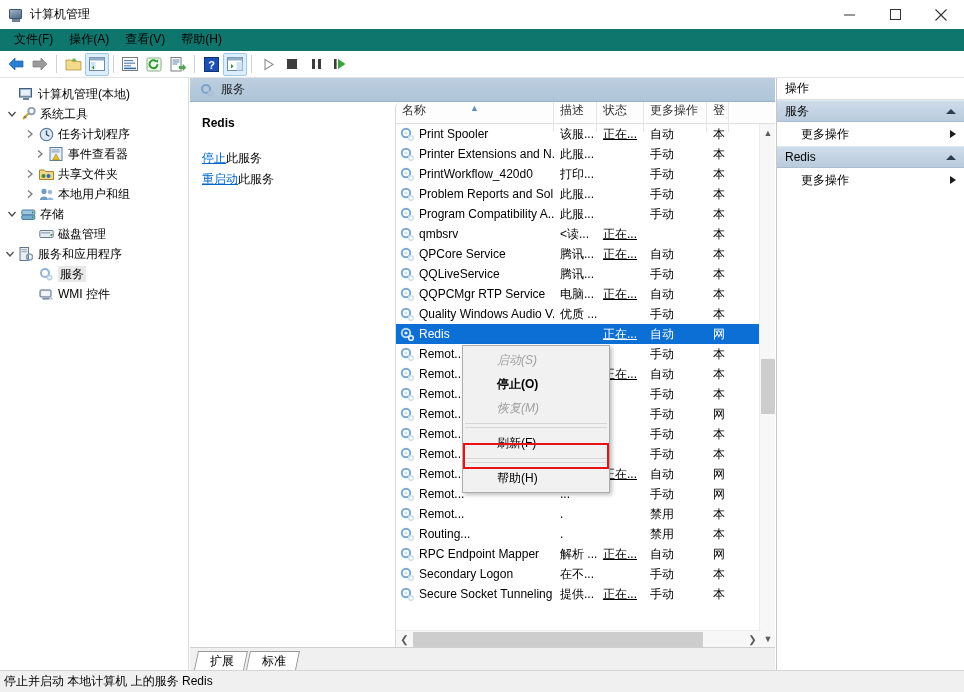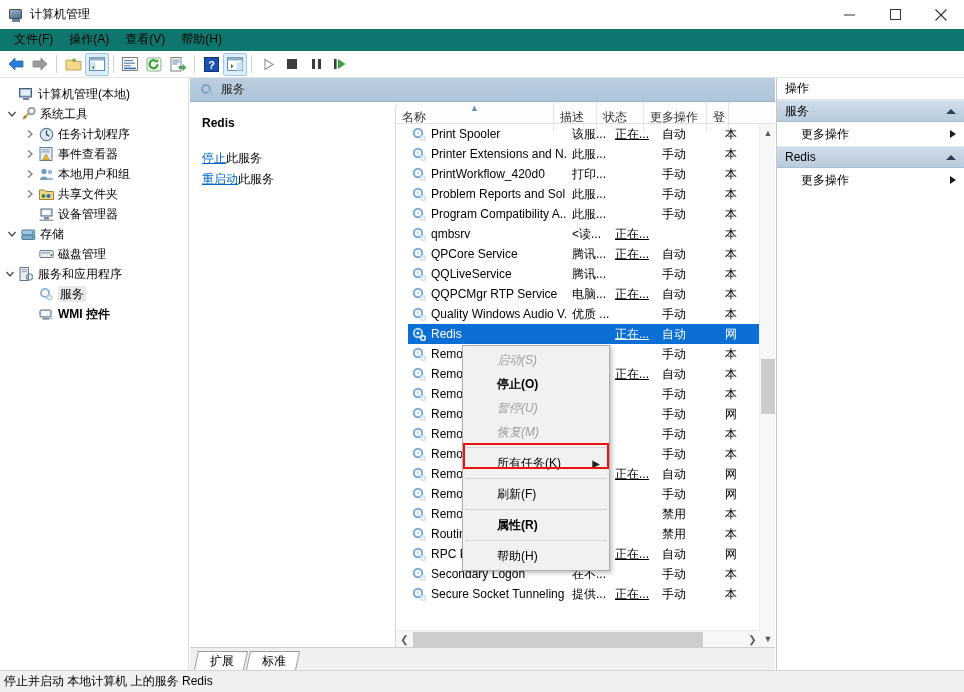--- a/index.html
+++ b/index.html
@@ -81,25 +81,25 @@
   .detail-link { font-size:12px; color:#000; margin-bottom:4px; line-height:17px; }
   .detail-link a { color:#0066cc; text-decoration:underline; }
 
   .list-area {
     position:absolute; left:205px; top:24px; width:380px; height:545px;
     background:#fff; border-left:1px solid #d8d8d8; border-top-left-radius:6px;
     overflow:hidden;
   }
   .list-header { display:flex; height:22px; background:#fdfdfd; border-bottom:1px solid #e0e0e0; position:relative; }
   .lh-cell {
-    display:flex; align-items:center; height:30px; font-size:12px; color:#333;
+    display:flex; height:30px; font-size:12px; color:#333;
     border-right:1px solid #e5e5e5; padding-left:6px; position:relative; overflow:hidden; white-space:nowrap;
   }
   .lh-cell .sortarrow { position:absolute; left:50%; top:1px; transform:translateX(-50%); font-size:9px; color:#5a8fc0; }
-  .rows { position:absolute; left:12px; top:22px; width:365px; height:500px; overflow:hidden; }
+  .rows { position:absolute; left:0; top:22px; width:365px; height:500px; overflow:hidden; }
   .row { display:flex; height:20px; align-items:center; font-size:12px; white-space:nowrap; }
   .row.selected { background:#0b6fd6; color:#fff; }
   .cell { overflow:hidden; white-space:nowrap; text-overflow:clip; padding-left:6px; display:flex; align-items:center; }
   .cell.name { padding-left:4px; }
   .svc-ico { width:15px; height:15px; margin-right:4px; flex:none; }
   .cell.status { text-decoration:underline; }
 
   
   .vscroll { position:absolute; right:0; top:22px; width:16px; height:523px; background:#f7f7f7; border-left:1px solid #ececec; }
   .vs-arrow { width:16px; height:17px; display:flex; align-items:center; justify-content:center; color:#5a5a5a; font-size:9px; }
@@ -326,21 +326,21 @@
               </svg>
             </div>
             <div class="ico">
               <svg width="15" height="15" viewBox="0 0 15 15">
                 <circle cx="7.5" cy="7.5" r="6.2" fill="#dfe9f3" stroke="#5b7d9e" stroke-width="1.2"></circle>
                 <path d="M7.5 3.6 V7.6 L10.3 9.2" stroke="#2b4a68" stroke-width="1.3" fill="none"></path>
               </svg>
             </div>
             <div class="lbl">任务计划程序</div>
           </div>
-          <div class="tnode" style="padding-left: 22px;">
+          <div class="tnode" style="padding-left: 32px;">
             <div class="chev">
               <svg width="10" height="10" viewBox="0 0 10 10">
                 <path d="M3 1.5 L7 5 L3 8.5" fill="none" stroke="#7a7a7a" stroke-width="1.3"></path>
               </svg>
             </div>
             <div class="ico">
               <svg width="14" height="14" viewBox="0 0 14 14">
                 <rect x="1" y="0.5" width="12" height="13" fill="#e9f0f7" stroke="#5b7d9e"></rect>
                 <rect x="2.6" y="2.4" width="8" height="1" fill="#7c99b5"></rect>
                 <rect x="2.6" y="4.4" width="8" height="1" fill="#7c99b5"></rect>
@@ -350,54 +350,42 @@
             <div class="lbl">事件查看器</div>
           </div>
           <div class="tnode" style="padding-left: 22px;">
             <div class="chev">
               <svg width="10" height="10" viewBox="0 0 10 10">
                 <path d="M3 1.5 L7 5 L3 8.5" fill="none" stroke="#7a7a7a" stroke-width="1.3"></path>
               </svg>
             </div>
             <div class="ico">
               <svg width="15" height="14" viewBox="0 0 15 14">
+                <path d="M0.5 3 h5 l1.3 1.5 H14.5 V12.5 H0.5 Z" fill="#f0d78a" stroke="#a8842f"></path>
+                <circle cx="4.5" cy="9" r="2" fill="#3c8f3c"></circle>
+                <circle cx="9.5" cy="9" r="2" fill="#2a6fb5"></circle>
+              </svg>
+            </div>
+            <div class="lbl">共享文件夹</div>
+          </div>
+          <div class="tnode" style="padding-left: 22px;">
+            <div class="chev">
+              <svg width="10" height="10" viewBox="0 0 10 10">
+                <path d="M3 1.5 L7 5 L3 8.5" fill="none" stroke="#7a7a7a" stroke-width="1.3"></path>
+              </svg>
+            </div>
+            <div class="ico">
+              <svg width="15" height="14" viewBox="0 0 15 14">
                 <circle cx="5" cy="4.4" r="2.6" fill="#6f9cc6"></circle>
                 <path d="M0.8 13 a4.3 4.3 0 0 1 8.4 0 z" fill="#6f9cc6"></path>
                 <circle cx="11" cy="5" r="2.2" fill="#9ab9d6"></circle>
                 <path d="M7.8 13 a3.6 3.6 0 0 1 6.8 0 z" fill="#9ab9d6"></path>
               </svg>
             </div>
             <div class="lbl">本地用户和组</div>
-          </div>
-          <div class="tnode" style="padding-left: 22px;">
-            <div class="chev">
-              <svg width="10" height="10" viewBox="0 0 10 10">
-                <path d="M3 1.5 L7 5 L3 8.5" fill="none" stroke="#7a7a7a" stroke-width="1.3"></path>
-              </svg>
-            </div>
-            <div class="ico">
-              <svg width="15" height="14" viewBox="0 0 15 14">
-                <path d="M0.5 3 h5 l1.3 1.5 H14.5 V12.5 H0.5 Z" fill="#f0d78a" stroke="#a8842f"></path>
-                <circle cx="4.5" cy="9" r="2" fill="#3c8f3c"></circle>
-                <circle cx="9.5" cy="9" r="2" fill="#2a6fb5"></circle>
-              </svg>
-            </div>
-            <div class="lbl">共享文件夹</div>
-          </div>
-          <div class="tnode" style="padding-left: 22px;">
-            <div class="chev"></div>
-            <div class="ico">
-              <svg width="15" height="13" viewBox="0 0 15 13">
-                <rect x="2" y="1" width="11" height="7" fill="#cfdce8" stroke="#4e6a86"></rect>
-                <rect x="3.4" y="2.3" width="8.2" height="4.4" fill="#fff"></rect>
-                <rect x="5" y="9" width="5" height="2.4" fill="#7b8c9d"></rect>
-                <rect x="0.5" y="11.6" width="14" height="1.2" fill="#7b8c9d"></rect>
-              </svg>
-            </div>
-            <div class="lbl">设备管理器</div>
           </div>
           <div class="tnode" style="padding-left: 4px;">
             <div class="chev">
               <svg width="10" height="10" viewBox="0 0 10 10">
                 <path d="M1.5 3 L5 7 L8.5 3" fill="none" stroke="#4a4a4a" stroke-width="1.3"></path>
               </svg>
             </div>
             <div class="ico">
               <svg width="15" height="13" viewBox="0 0 15 13">
                 <rect x="0.8" y="2" width="13" height="5" rx="1.2" fill="#9fc6e0" stroke="#4b7a9c"></rect>
@@ -438,21 +426,21 @@
           <div class="tnode sel" style="padding-left: 22px;">
             <div class="chev"></div>
             <div class="ico">
               <svg width="14" height="14" viewBox="0 0 14 14">
                 <circle cx="6" cy="6" r="4" fill="none" stroke="#8fb4d4" stroke-width="2"></circle>
                 <circle cx="10.6" cy="10.6" r="2.2" fill="none" stroke="#b8cfe3" stroke-width="1.5"></circle>
               </svg>
             </div>
             <div class="lbl">服务</div>
           </div>
-          <div class="tnode" style="padding-left: 22px; font-weight: bold;">
+          <div class="tnode" style="padding-left: 22px;">
             <div class="chev"></div>
             <div class="ico">
               <svg width="15" height="13" viewBox="0 0 15 13">
                 <rect x="1" y="2" width="11" height="7" rx="1" fill="#d9e3ec" stroke="#566b80"></rect>
                 <rect x="2.4" y="3.2" width="8.2" height="4.5" fill="#f4f7fa"></rect>
                 <path d="M12 9 l2.2 2.2 h-3 z" fill="#9fb3c6"></path>
                 <rect x="3.5" y="10" width="7" height="1.6" fill="#7b8c9d"></rect>
               </svg>
             </div>
             <div class="lbl">WMI 控件</div>
@@ -883,38 +871,28 @@
   </div>
 
   <div class="ctxmenu" id="ctxmenu">
       <div class="ci disabled">
         <span>启动(S)</span>
       </div>
       <div class="ci bold">
         <span>停止(O)</span>
       </div>
       <div class="ci disabled">
-        <span>暂停(U)</span>
-      </div>
-      <div class="ci disabled">
         <span>恢复(M)</span>
       </div>
       <div class="ci-sep"></div>
-      <div class="ci">
-        <span>所有任务(K)</span>
-        <span class="sub">▶</span>
-      </div>
       <div class="ci-sep"></div>
       <div class="ci">
         <span>刷新(F)</span>
       </div>
       <div class="ci-sep"></div>
-      <div class="ci bold">
-        <span>属性(R)</span>
-      </div>
       <div class="ci-sep"></div>
       <div class="ci">
         <span>帮助(H)</span>
       </div>
     </div>
   <div class="redbox" style="left: 463px; top: 443px; width: 146px; height: 26px;"></div>
 
 
   <div class="statusbar">
     <span>停止并启动 本地计算机 上的服务 Redis</span>

